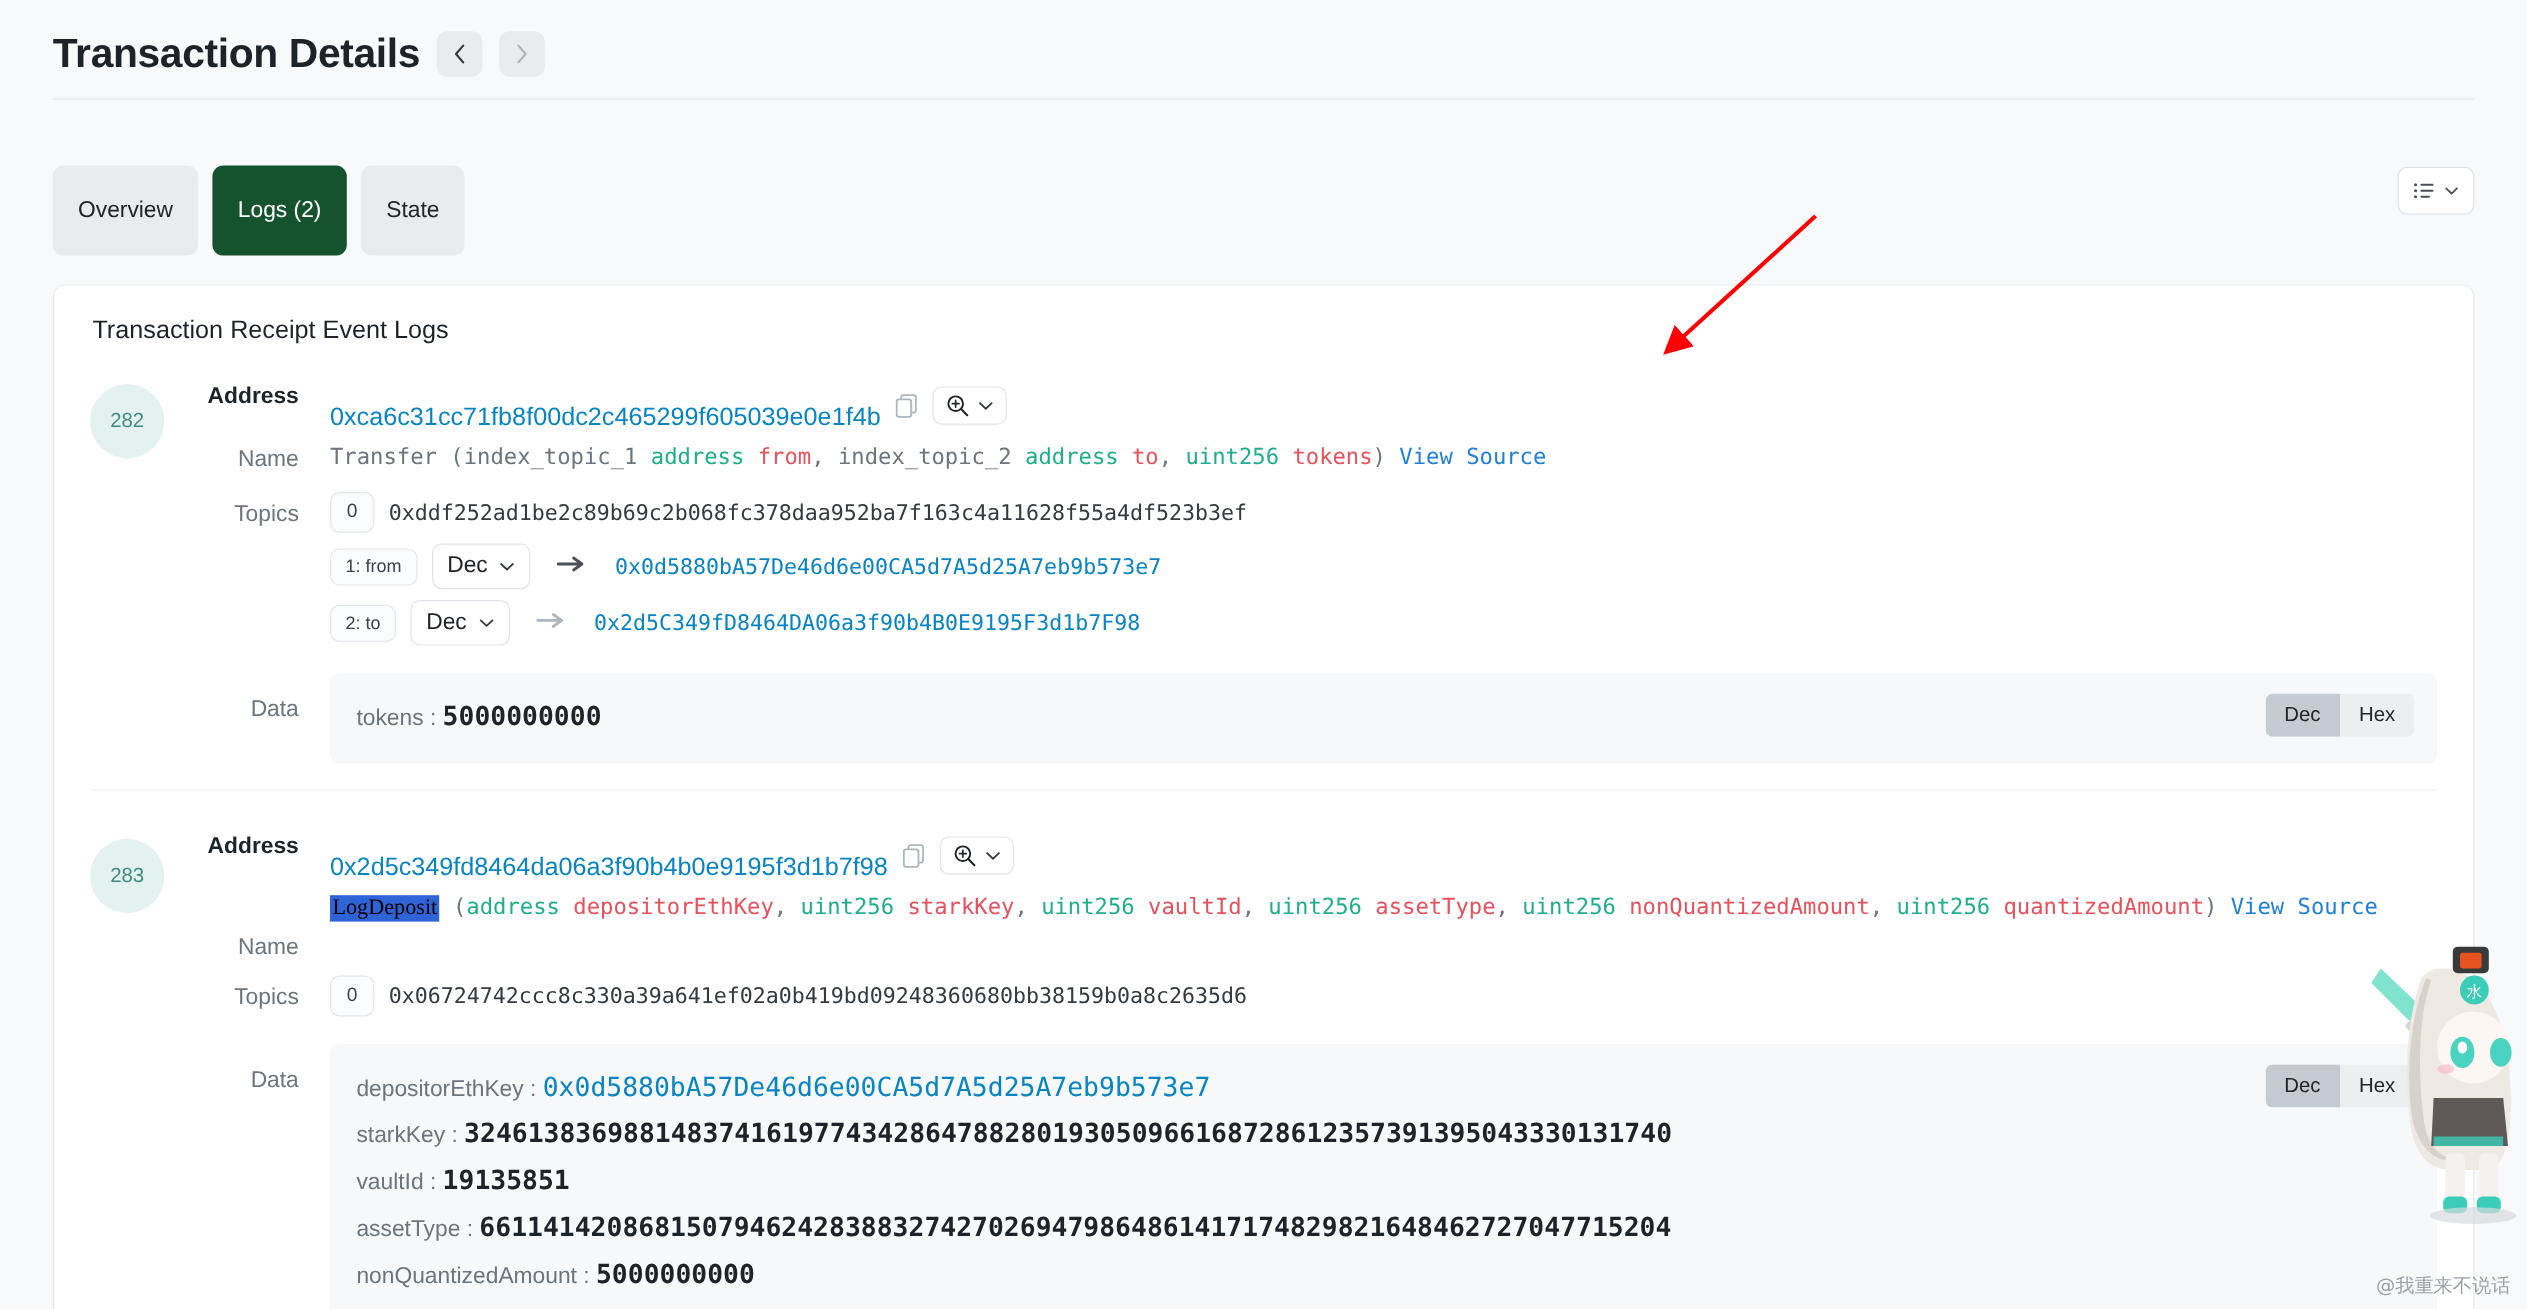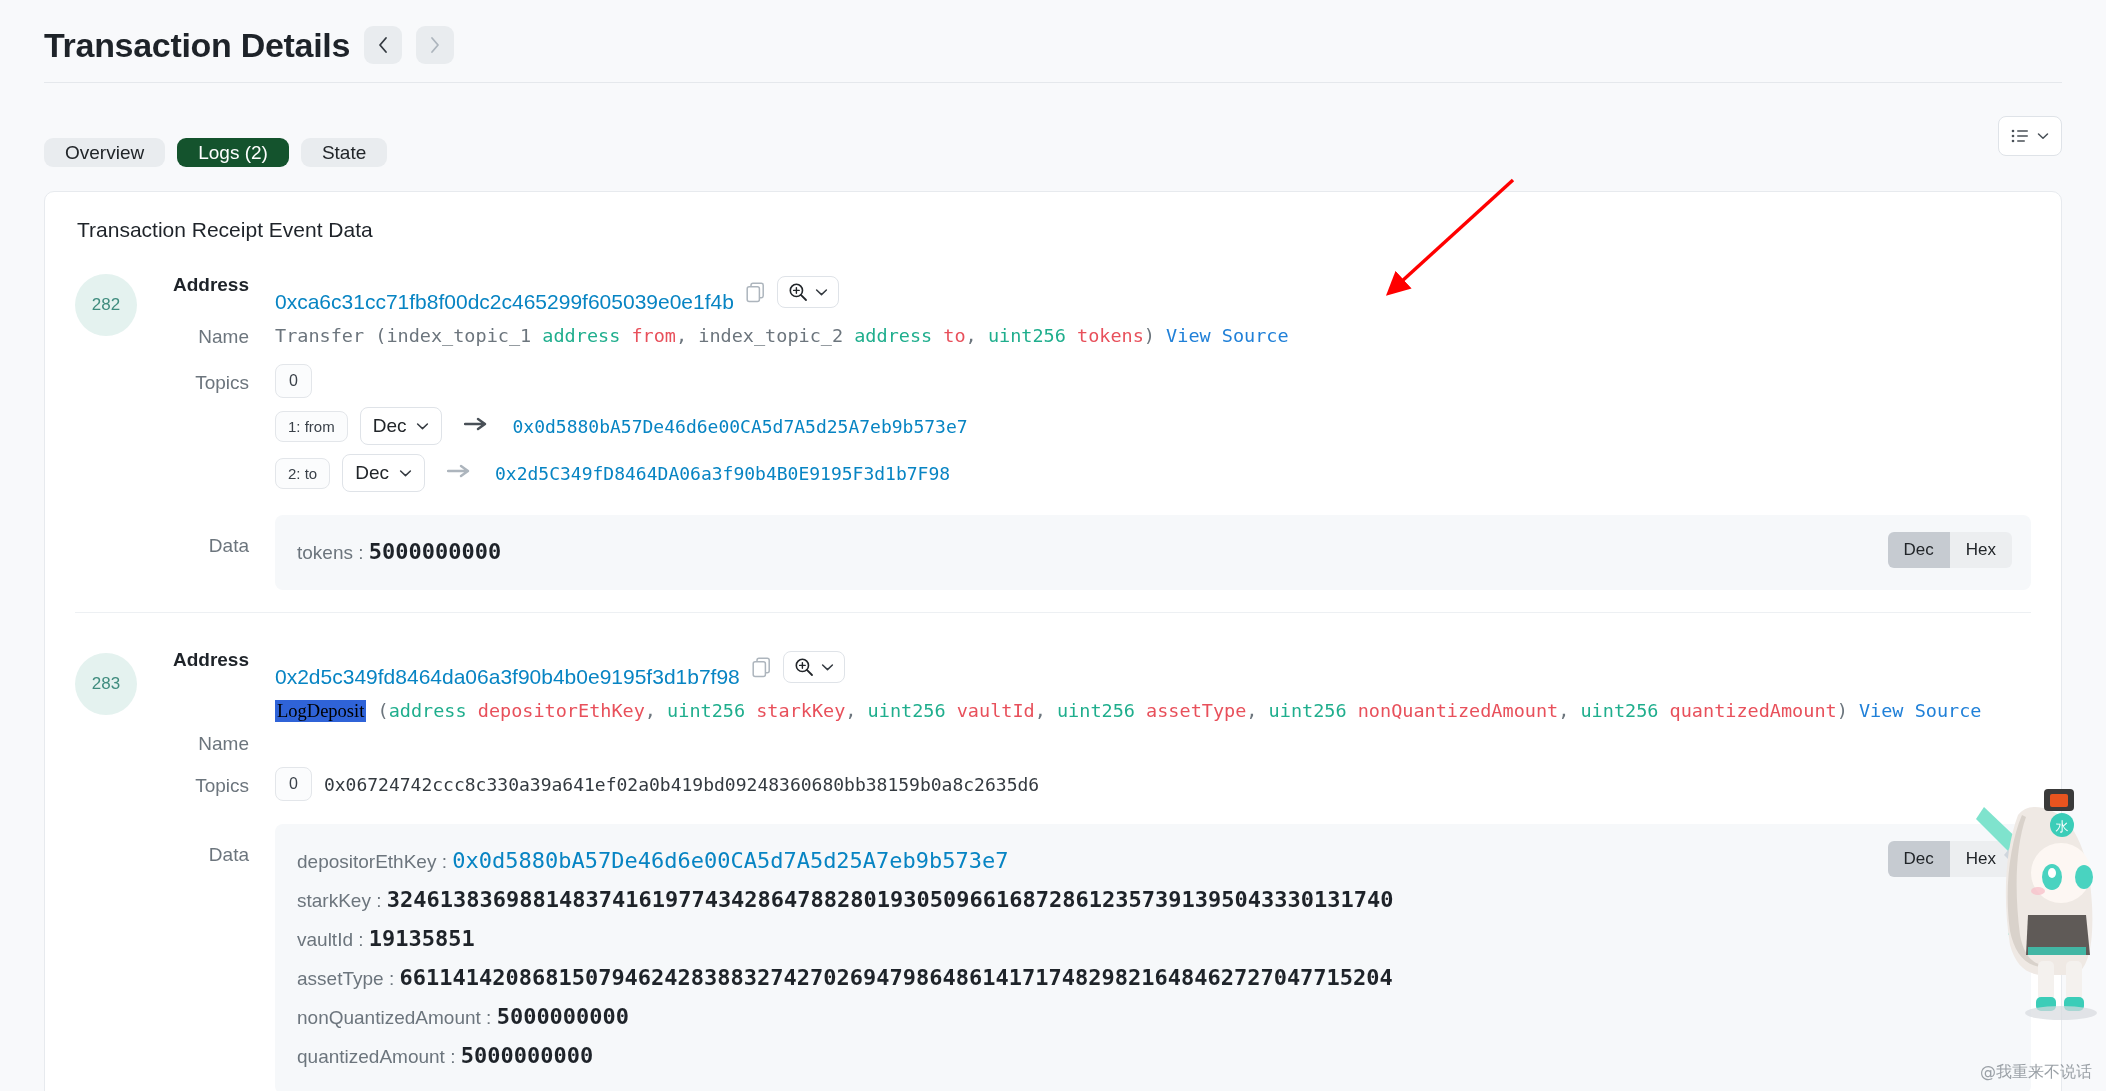--- a/index.html
+++ b/index.html
@@ -32,21 +32,21 @@
     height:1px; background:#e5e8ec; margin:10px 44px 0 44px;
   }
 
   
   .tabbar{
     display:flex; align-items:center; gap:12px;
     padding:22px 44px 0 44px;
     position:relative;
   }
   .tab{
-    font-size:19px; padding:5px 21px; border-radius:9px;
+    font-size:19px; padding:28px 21px; border-radius:9px;
     background:#e9ecef; color:#212529; cursor:pointer; border:none;
     font-family:"Liberation Sans", sans-serif; line-height:1;margin-top:33px;
   }
   .tab.active{ background:#14532d; color:#fff; font-weight:400; }
   .list-toggle{
     margin-left:auto;
     width:64px; height:40px; border-radius:8px;
     border:1px solid #dfe3e8; background:#fff;
     display:flex; align-items:center; justify-content:center; gap:4px;
     cursor:pointer;
@@ -205,21 +205,21 @@
       <circle cx="2" cy="13" r="1.3" fill="#495057"></circle>
         <rect x="6" y="12.2" width="8" height="1.6" rx=".8" fill="#495057"></rect>
     </svg>
     <svg width="12" height="8" viewBox="0 0 12 8">
       <path d="M1.5 2 L6 6.3 L10.5 2" fill="none" stroke="#495057" stroke-width="1.5" stroke-linecap="round" stroke-linejoin="round"></path>
     </svg>
   </button>
 </div>
 
 <div class="card">
-  <div class="card-title">Transaction Receipt Event Data</div>
+  <div class="card-title">Transaction Receipt Event Logs</div>
 
   <div class="log" style="margin-top:14px;">
     <div class="badge-wrap" style="top:18px;text-align:center;">
       <div class="idx-badge">282</div>
     </div>
     <div class="rows">
 
       <div class="row">
         <div class="row-label bold">Address</div>
         <div class="row-body">
@@ -250,20 +250,21 @@
         <div class="row-body">
           <div class="sig" id="sig0"><span class="fn">Transfer</span><span class="punc"> (</span><span class="fn">index_topic_1</span><span class="type"> address</span><span class="param"> from</span><span class="punc">,</span><span class="fn"> index_topic_2</span><span class="type"> address</span><span class="param"> to</span><span class="punc">,</span><span class="type"> uint256</span><span class="param"> tokens</span><span class="punc">)</span><span class="src"> View Source</span></div>
         </div>
       </div>
 
       <div class="row" style="margin-top:12px;">
         <div class="row-label" style="padding-top:8px;">Topics</div>
         <div class="row-body" id="topics0">
             <div class="topic-row">
               <div class="chip zero">0</div>
+              <span class="topic-val">0xddf252ad1be2c89b69c2b068fc378daa952ba7f163c4a11628f55a4df523b3ef</span>
             </div>
             <div class="topic-row">
               <div class="chip">1: from</div>
               <div class="dropdown">
                 <span>Dec</span>
                 <svg width="13" height="9" viewBox="0 0 13 9">
                   <path d="M1.6 2 L6.5 6.6 L11.4 2" fill="none" stroke="#343a40" stroke-width="1.5" stroke-linecap="round" stroke-linejoin="round"></path>
                 </svg>
               </div>
               <span class="arrow-ic" style="margin: 0px 10px;"><svg width="26" height="14" viewBox="0 0 26 14">

